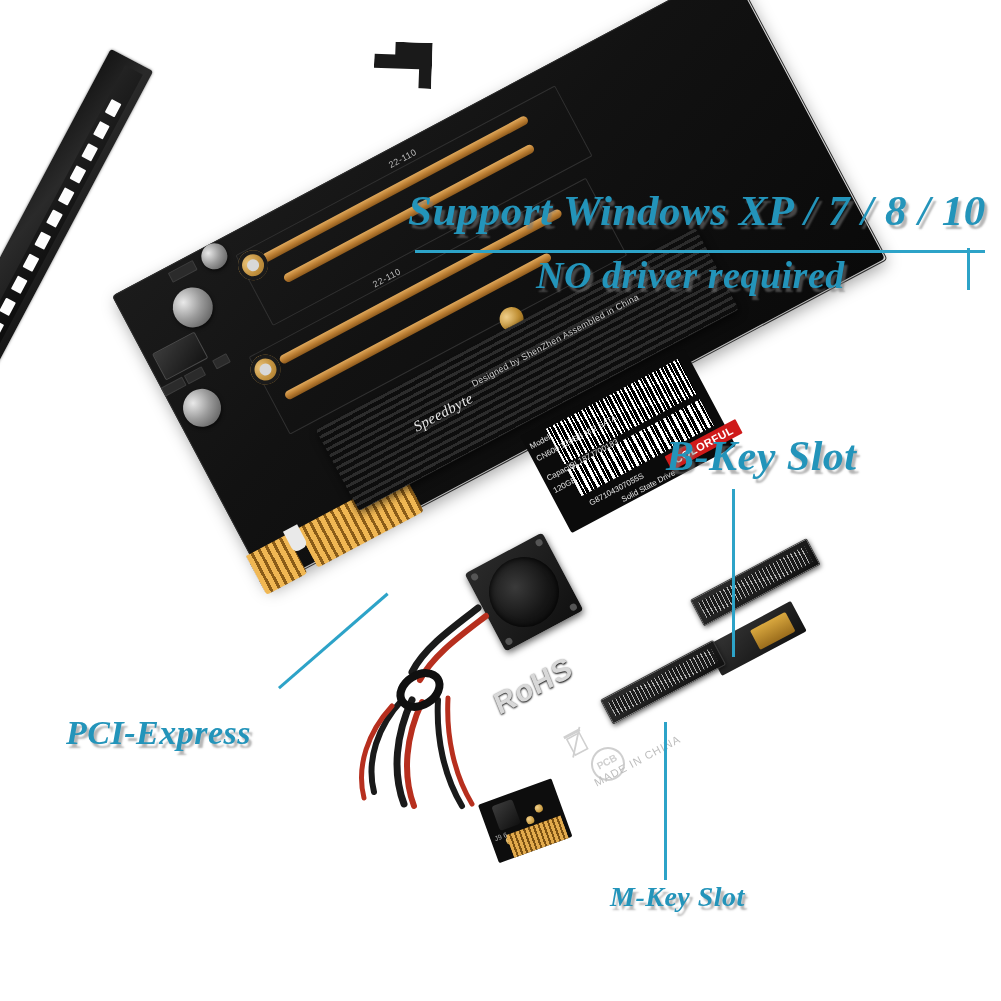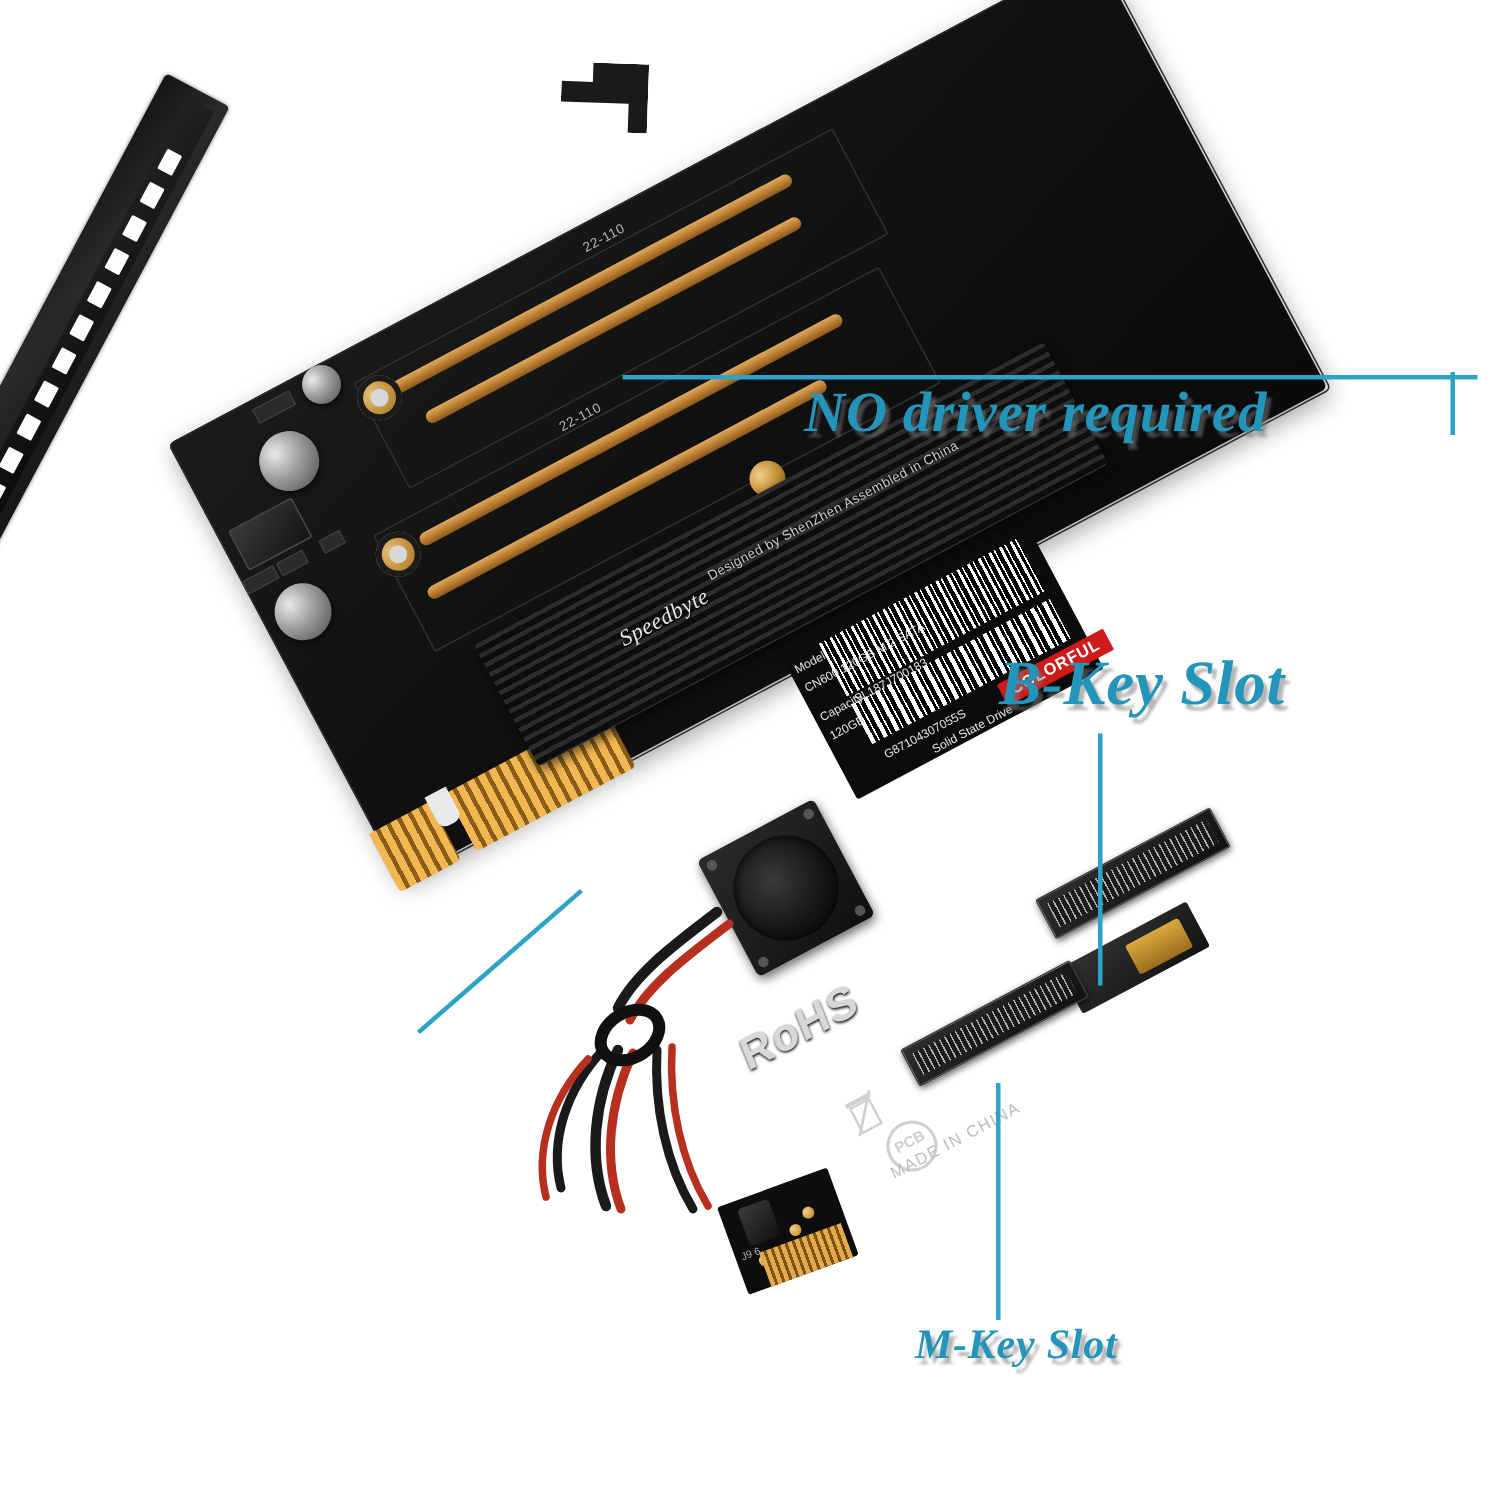--- a/index.html
+++ b/index.html
@@ -599,25 +599,27 @@
       <span class="pa-pad" style="left:14px;top:40px;"></span>
       <span class="pa-pad" style="left:26px;top:40px;"></span>
       <span class="pa-pad" style="left:40px;top:28px;"></span>
       <span class="pa-pad" style="left:52px;top:20px;"></span>
       <div id="pa-gold"></div>
       <span id="pa-silk">J9 6</span>
     </div>
 
   </div>
 
+  <div id="support-line" class="callout">Support Windows XP / 7 / 8 / 10</div>
   <div id="header-rule" class="rule"></div>
   <div id="header-tick" class="rule"></div>
   <div id="nodriver-line" class="callout">NO driver required</div>
 
   <div id="bkey-label" class="callout">B-Key Slot</div>
   <div id="bkey-leader" class="rule"></div>
 
   <div id="mkey-label" class="callout">M-Key Slot</div>
   <div id="mkey-leader" class="rule"></div>
 
+  <div id="pcie-label" class="callout">PCI-Express</div>
   <div id="pcie-leader" class="rule"></div>
 
 </div>
 
 </body></html>

